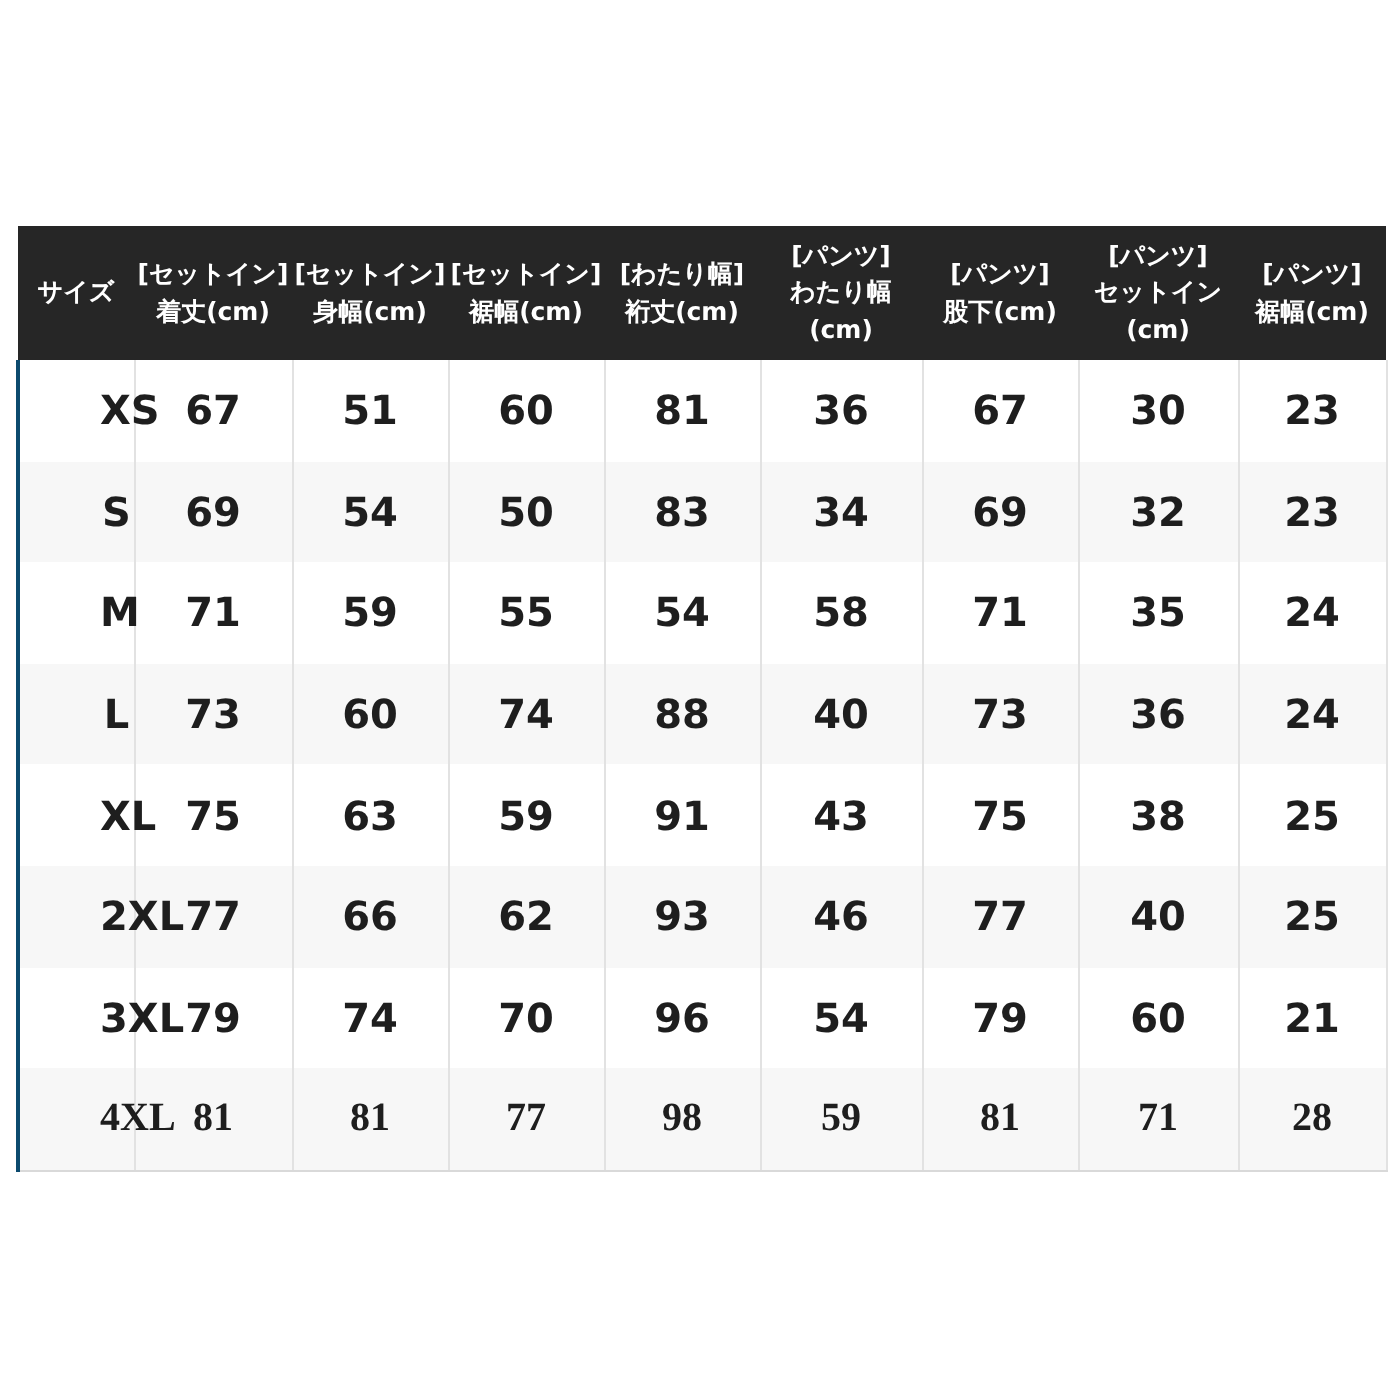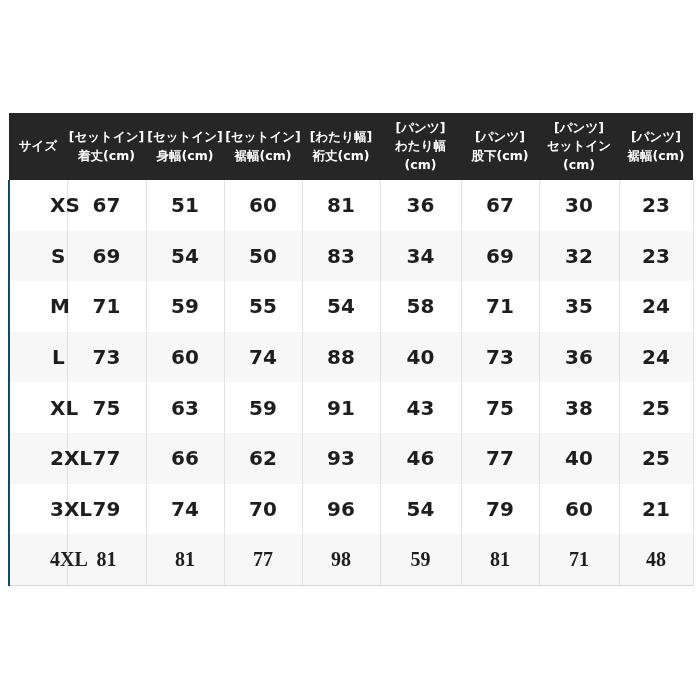--- a/index.html
+++ b/index.html
@@ -166,17 +166,17 @@
         </tr>
         <tr class="alt">
           <td>4XL</td>
           <td>81</td>
           <td>81</td>
           <td>77</td>
           <td>98</td>
           <td>59</td>
           <td>81</td>
           <td>71</td>
-          <td>48</td>
+          <td>28</td>
         </tr>
       </tbody>
   </table>
 </div>
 
 </body></html>

